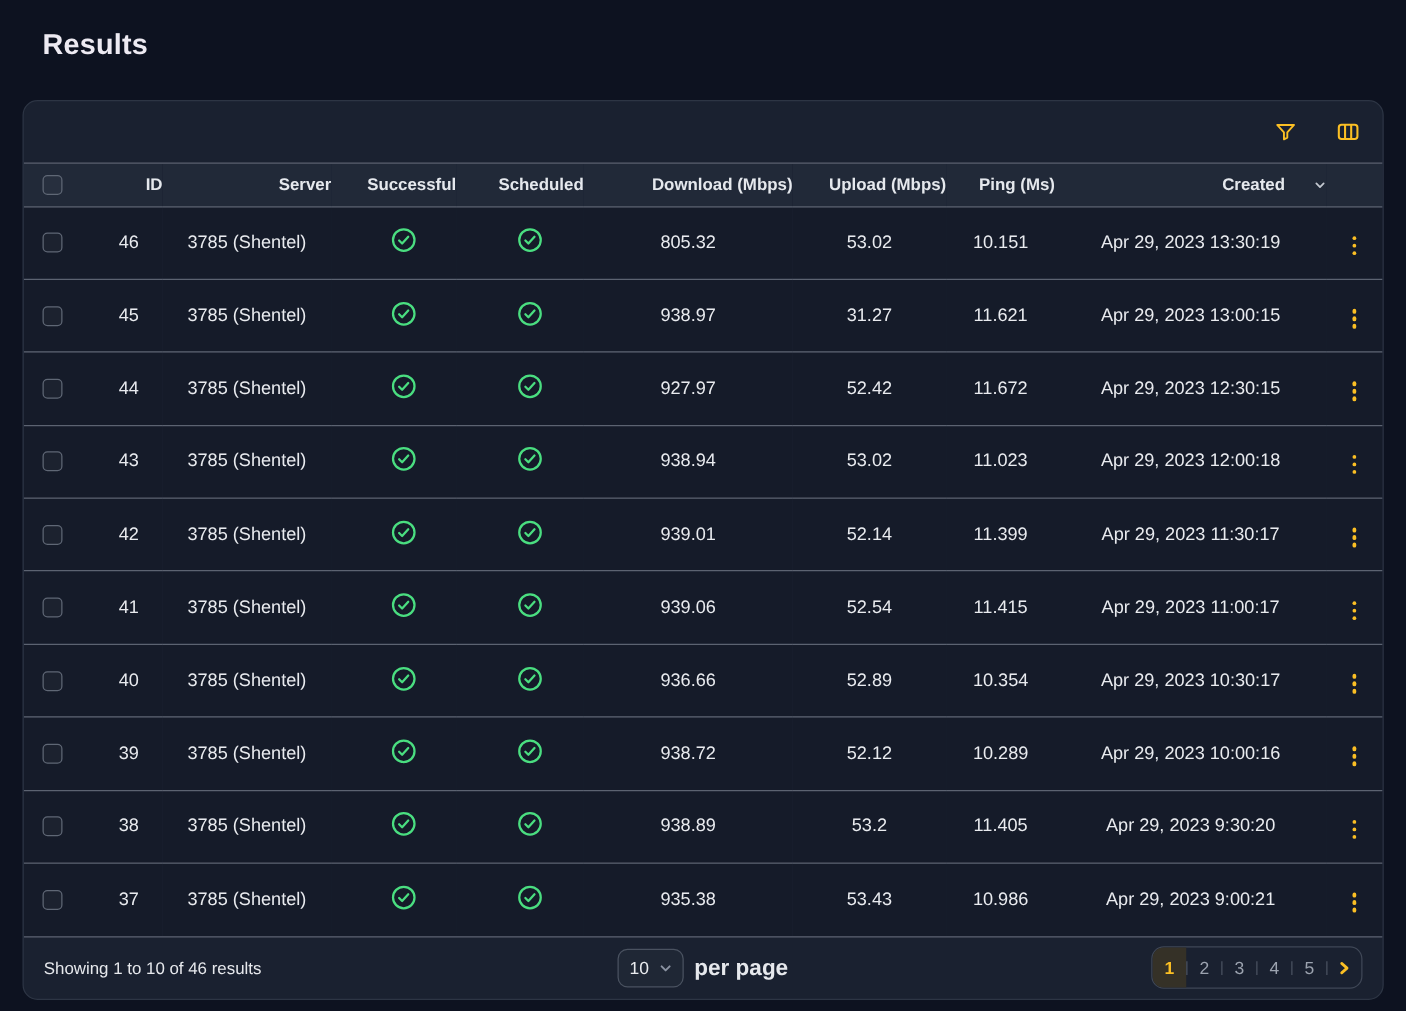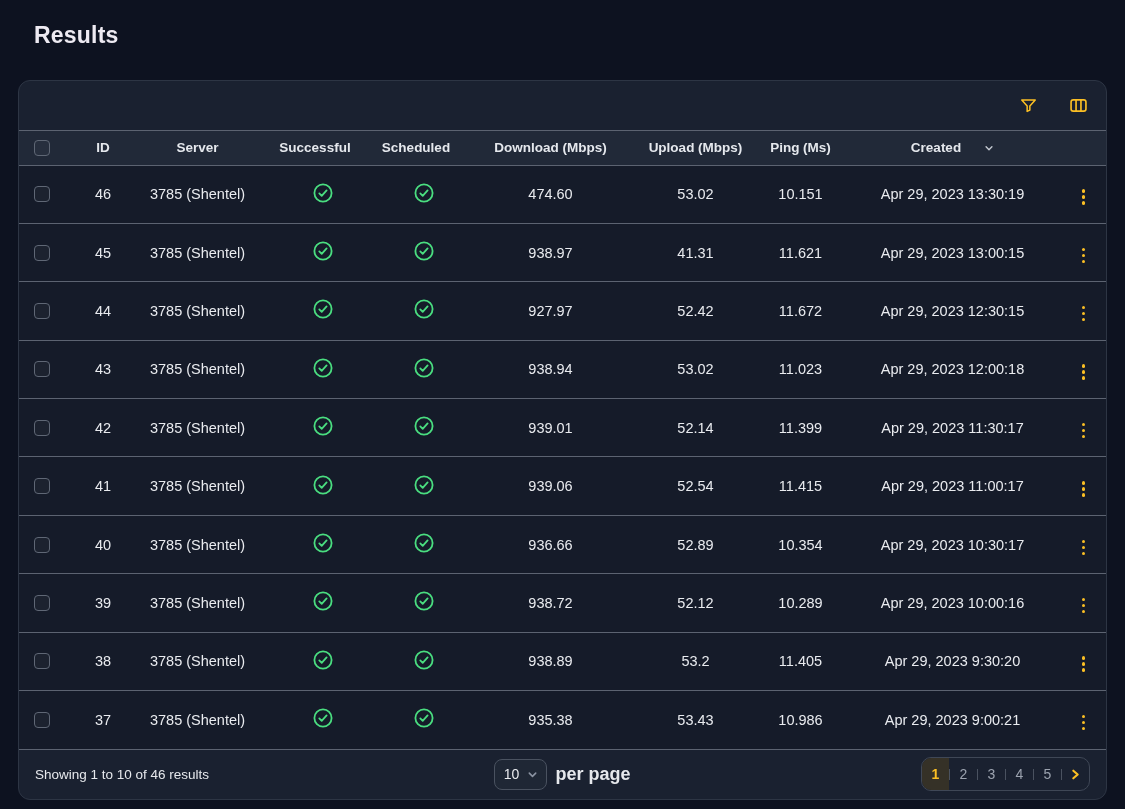--- a/index.html
+++ b/index.html
@@ -61,21 +61,21 @@
     table-layout:fixed;
   }
   thead tr{
     background:var(--head-bg);
     height:34px;
     border-bottom:1px solid var(--line);
   }
   th{
     font-size:13.5px;
     font-weight:600;
-    text-align:center;
+    text-align:right;
     color:#e5e8ed;
     white-space:nowrap;
     overflow:hidden;
   }
   tbody tr{
     background:var(--row-bg);
     height:58.4px;
     text-align:center;
   }
   tbody tr + tr{border-top:1px solid var(--line);}
@@ -234,21 +234,21 @@
         </span>
       </td>
       <td class="cell-icon">
         <span class="check-icon">
           <svg width="22" height="22" viewBox="0 0 22 22" fill="none" stroke="#4ade80" stroke-width="1.8" stroke-linecap="round" stroke-linejoin="round">
             <circle cx="11" cy="11" r="8.6"></circle>
             <path d="M7.3 11.4l2.4 2.4 4.9-5.4"></path>
           </svg>
         </span>
       </td>
-      <td>474.60</td>
+      <td>805.32</td>
       <td>53.02</td>
       <td>10.151</td>
       <td>Apr 29, 2023 13:30:19</td>
       <td class="cell-actions">
         <button class="dots-btn">
           <span style="display:flex;flex-direction:column;gap:2.5px;">
             <i></i>
                 <i></i>
                 <i></i>
           </span>
@@ -272,21 +272,21 @@
       </td>
       <td class="cell-icon">
         <span class="check-icon">
           <svg width="22" height="22" viewBox="0 0 22 22" fill="none" stroke="#4ade80" stroke-width="1.8" stroke-linecap="round" stroke-linejoin="round">
             <circle cx="11" cy="11" r="8.6"></circle>
             <path d="M7.3 11.4l2.4 2.4 4.9-5.4"></path>
           </svg>
         </span>
       </td>
       <td>938.97</td>
-      <td>41.31</td>
+      <td>31.27</td>
       <td>11.621</td>
       <td>Apr 29, 2023 13:00:15</td>
       <td class="cell-actions">
         <button class="dots-btn">
           <span style="display:flex;flex-direction:column;gap:2.5px;">
             <i></i>
                 <i></i>
                 <i></i>
           </span>
         </button>

